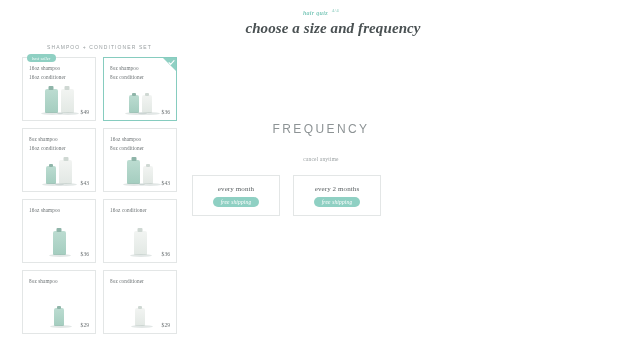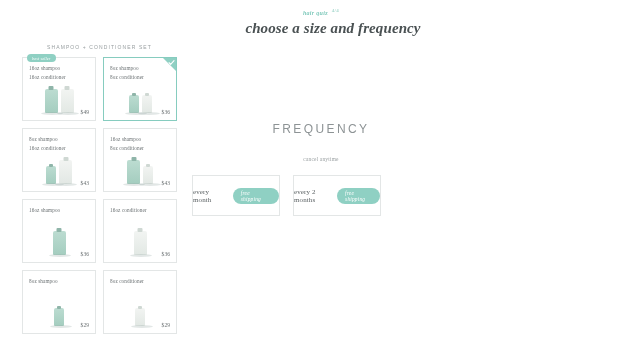--- a/index.html
+++ b/index.html
@@ -109,21 +109,21 @@
     font-size:5.4px; color:#9aa0a2; letter-spacing:.2px;
   }
   .freq-row{
     position:absolute; left:192px; top:175px;
     display:flex; gap:13px;
   }
   .f-card{
     position:relative; box-sizing:border-box;
     width:88px; height:41px;
     border:1px solid #e3e6e6; background:#fff;
-    display:flex; flex-direction:row;
+    display:flex; flex-direction:column;
     align-items:center; justify-content:center; gap:4px;
   }
   .f-card.selected{ border:1.3px solid #86ccbf; }
   .f-label{
     font-family:"Liberation Serif", serif;
     font-size:7px; color:#5c6264; letter-spacing:.1px;
   }
   .f-badge{
     background:#8fd0c3; color:#fff;
     font-family:"Liberation Serif", serif; font-style:italic;

